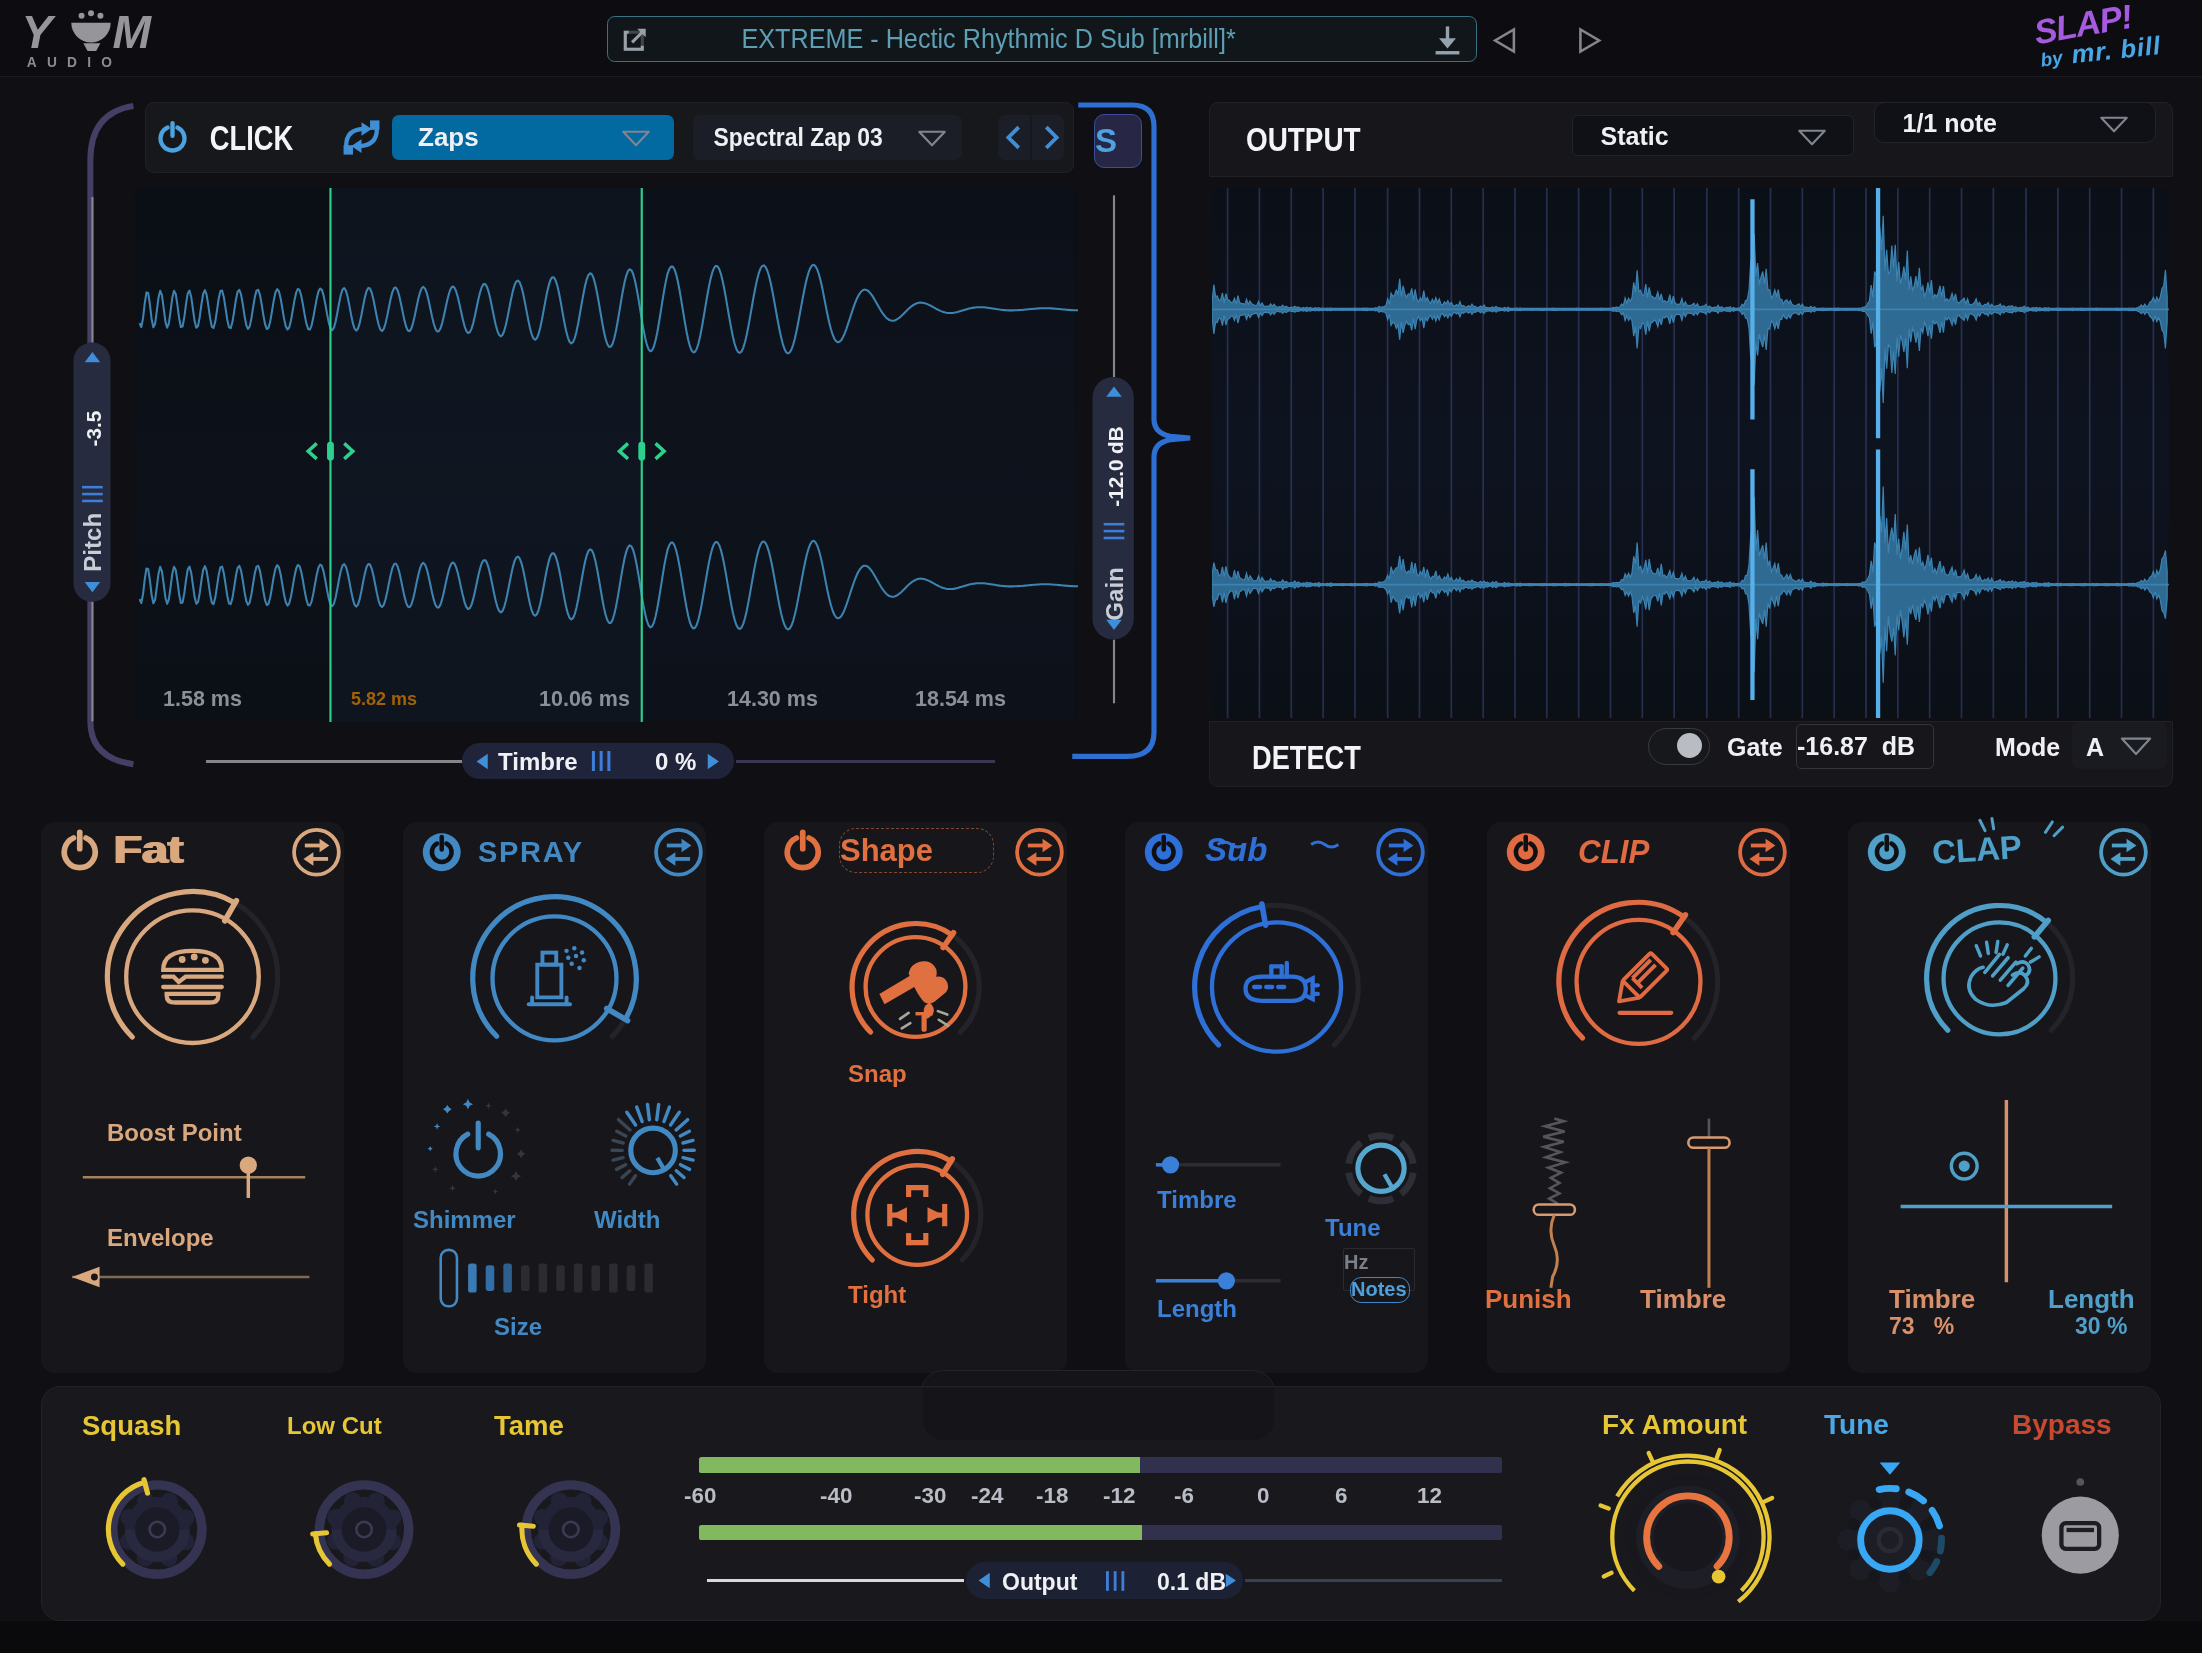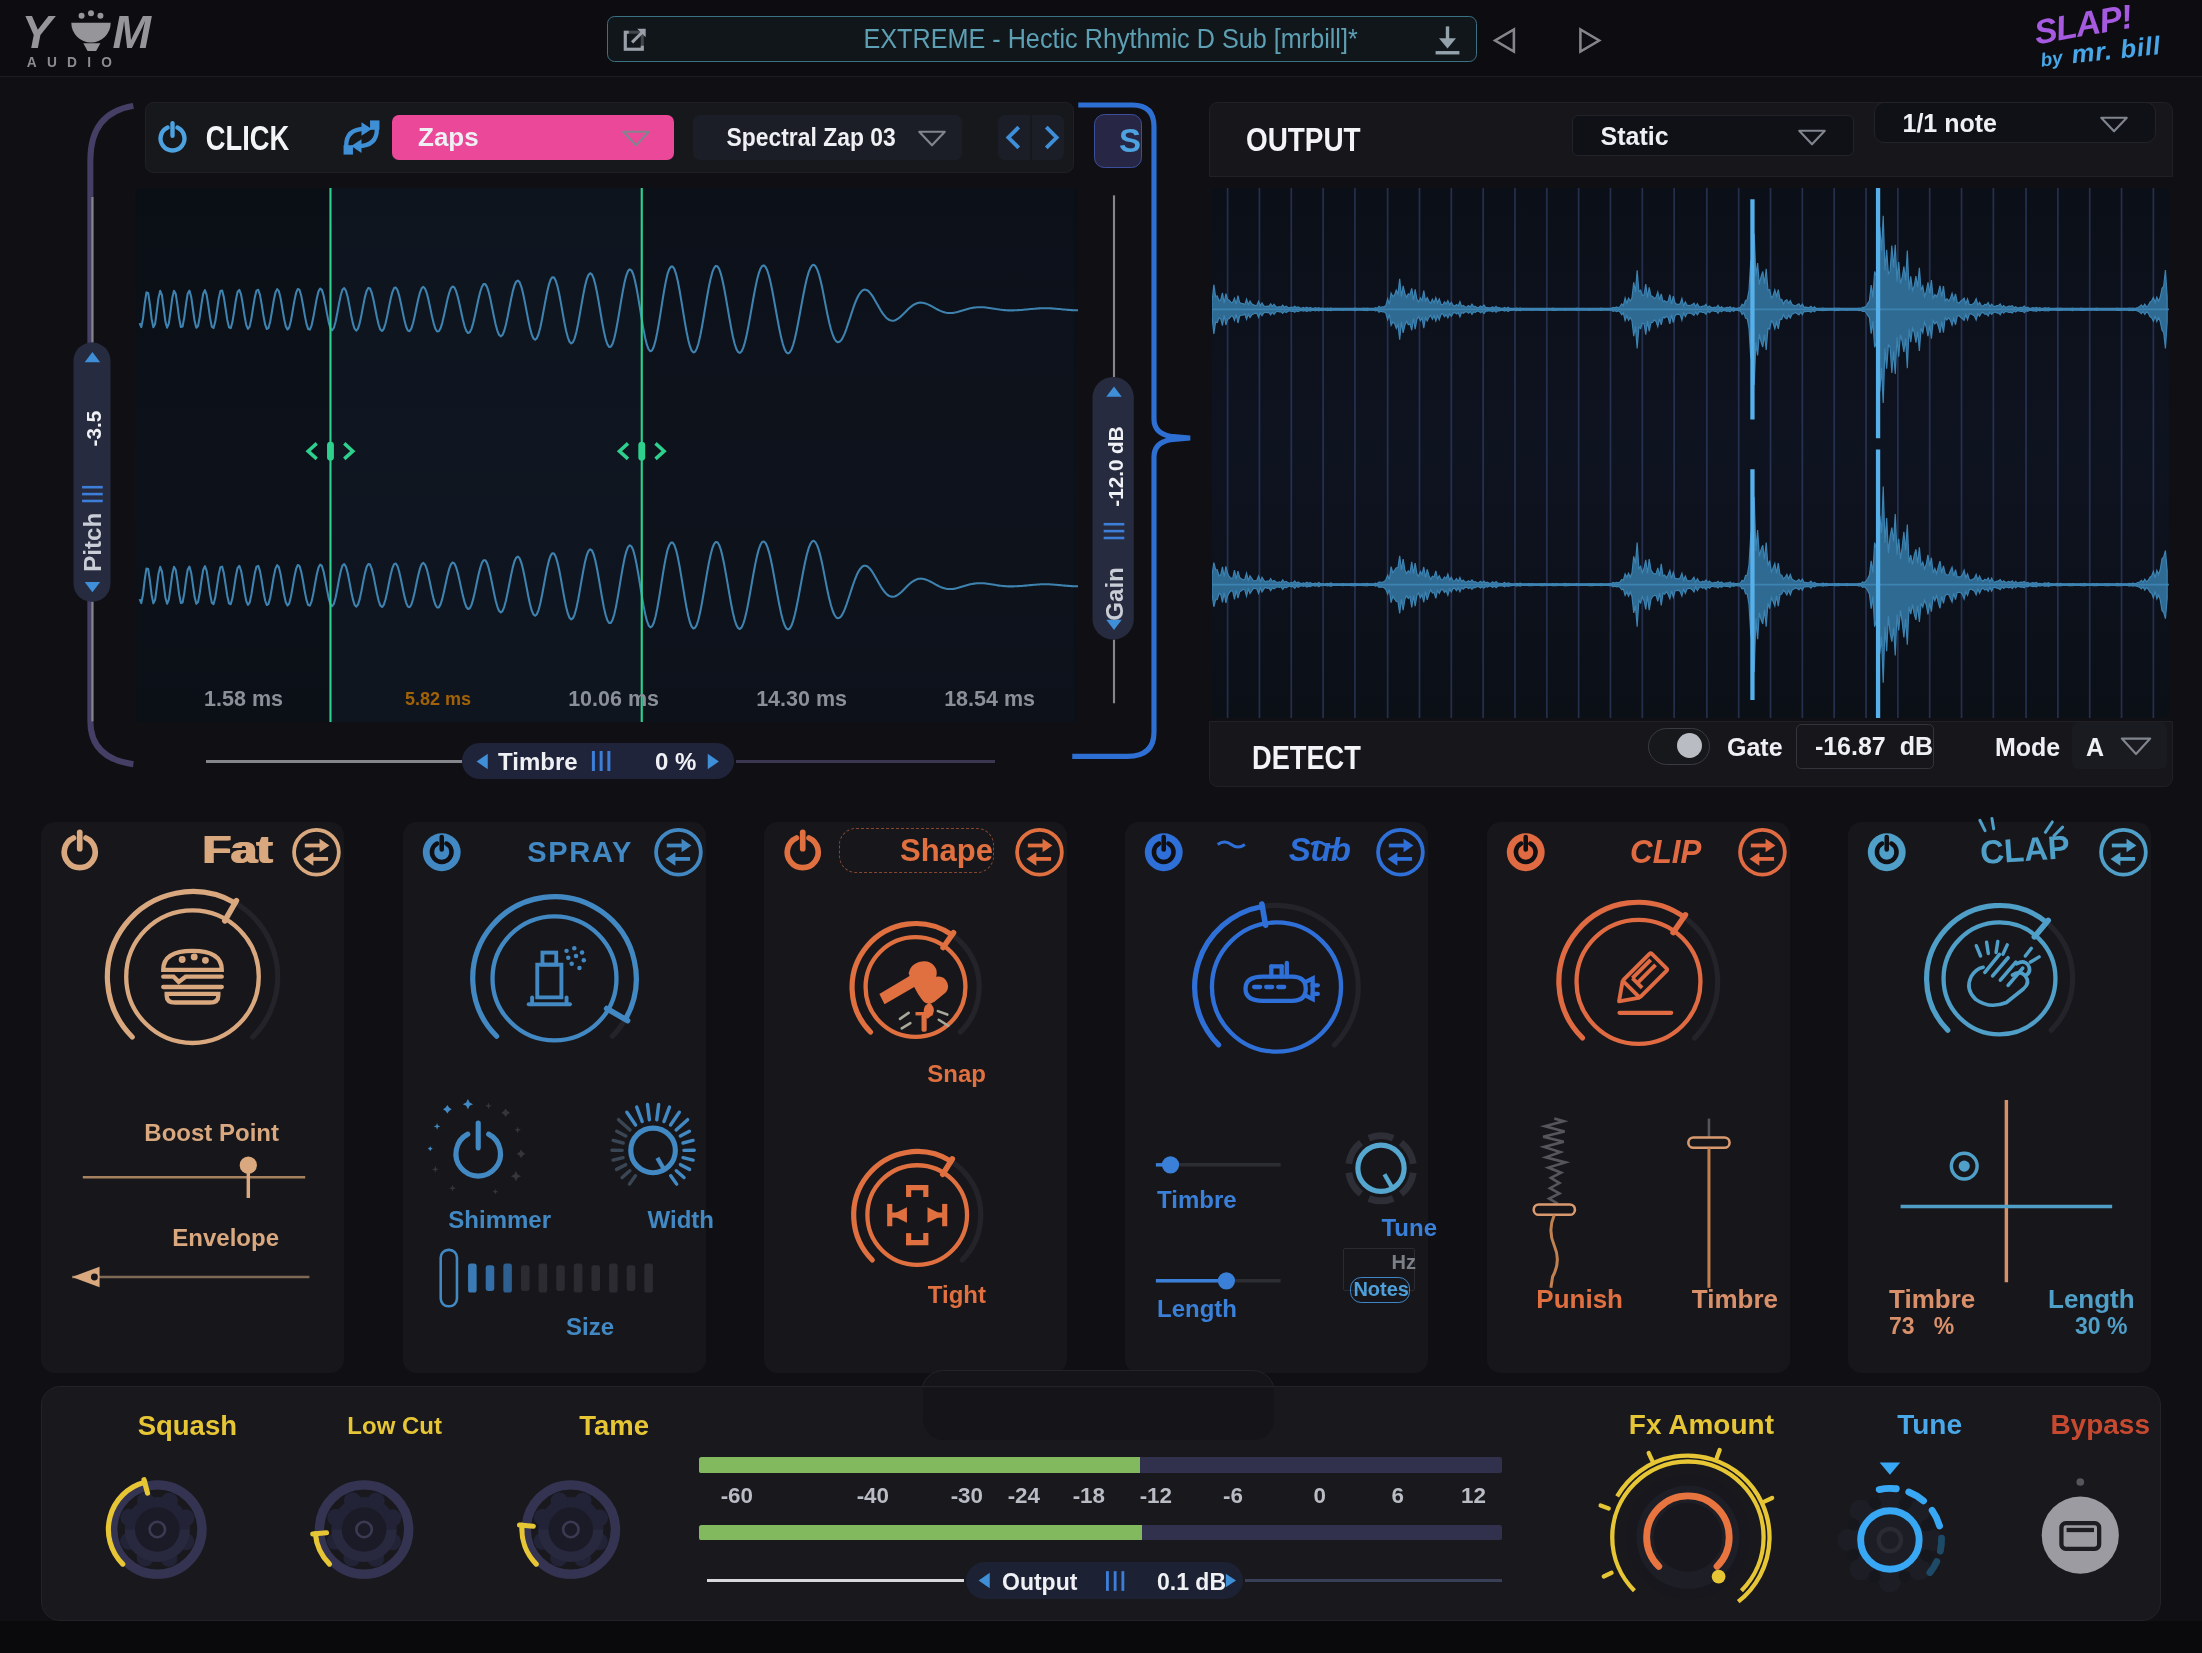--- a/index.html
+++ b/index.html
@@ -1,16 +1,16 @@
 <!DOCTYPE html>
 <html style="font-size:13.8px"><head><meta charset="utf-8"><style>
 *{margin:0;padding:0;box-sizing:border-box}
 html,body{width:2203px;height:1654px;background:#101014;font-family:"Liberation Sans",sans-serif;overflow:hidden}
 .a{position:absolute}
-.cx{display:flex;align-items:center;justify-content:flex-end}
+.cx{display:flex;align-items:center;justify-content:flex-start}
 svg{display:block}
 </style></head><body>
 
 <div class="a" style="left:0;top:0;width:2203px;height:77px;background:#0d0d11;border-bottom:1.7px solid #1c1c21"></div>
 <div class="a" style="left:20.6px;top:8.6px;width:224px;height:60px">
 <svg width="224" height="60" viewBox="0 0 260 70">
 <g fill="#96969a">
 <text x="0" y="46" font-size="54" font-weight="bold" font-style="italic" letter-spacing="0">Y</text>
 <text x="106" y="46" font-size="54" font-weight="bold" font-style="italic">M</text>
 </g>
@@ -63,21 +63,21 @@
 <svg class="a" style="left:339px;top:117px" width="45" height="41" viewBox="0 0 52 48">
 <g stroke="#3f8fd6" stroke-width="5" fill="none">
 <path d="M 8 34 Q 8 14 30 14"></path>
 <path d="M 44 14 Q 44 34 22 34"></path>
 </g>
 <polygon points="26,6 26,22 38,14" fill="#3f8fd6"></polygon>
 <polygon points="26,26 26,42 14,34" fill="#3f8fd6"></polygon>
 <rect x="36" y="4" width="11" height="11" fill="#3f8fd6"></rect>
 <rect x="5" y="33" width="11" height="11" fill="#3f8fd6"></rect>
 </svg>
-<div class="a" style="left:392px;top:115px;width:282px;height:45px;background:#ec4899;border-radius:6.9px">
+<div class="a" style="left:392px;top:115px;width:282px;height:45px;background:#0369a1;border-radius:6.9px">
 <div class="a" style="left:26px;top:6.9px;font-size:26px;font-weight:bold;color:#eef0f3">Zaps</div>
 <svg class="a" style="left:227px;top:13.8px" width="34" height="19" viewBox="0 0 40 22">
       <polygon points="5.0,3.0 35.0,3.0 20.0,19.0" fill="none" stroke="#80858e" stroke-width="2.5" stroke-linejoin="round"></polygon>
     </svg>
   </div>
 <div class="a" style="left:693px;top:115px;width:269px;height:45px;background:#1b1e27;border-radius:6.9px">
 <div class="a cx" style="left:8.6px;top:6.9px;width:206px;height:31px;font-size:26px;font-weight:bold;color:#eef0f3">
       <span style="transform:scaleX(0.88)">Spectral Zap 03</span>
     </div>
 <svg class="a" style="left:222px;top:13.8px" width="34" height="19" viewBox="0 0 40 22">

